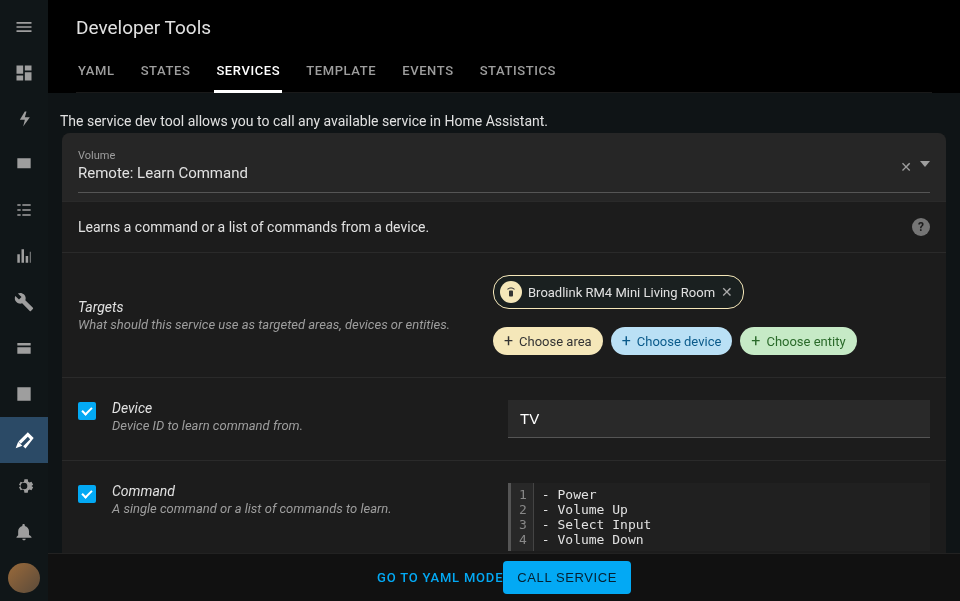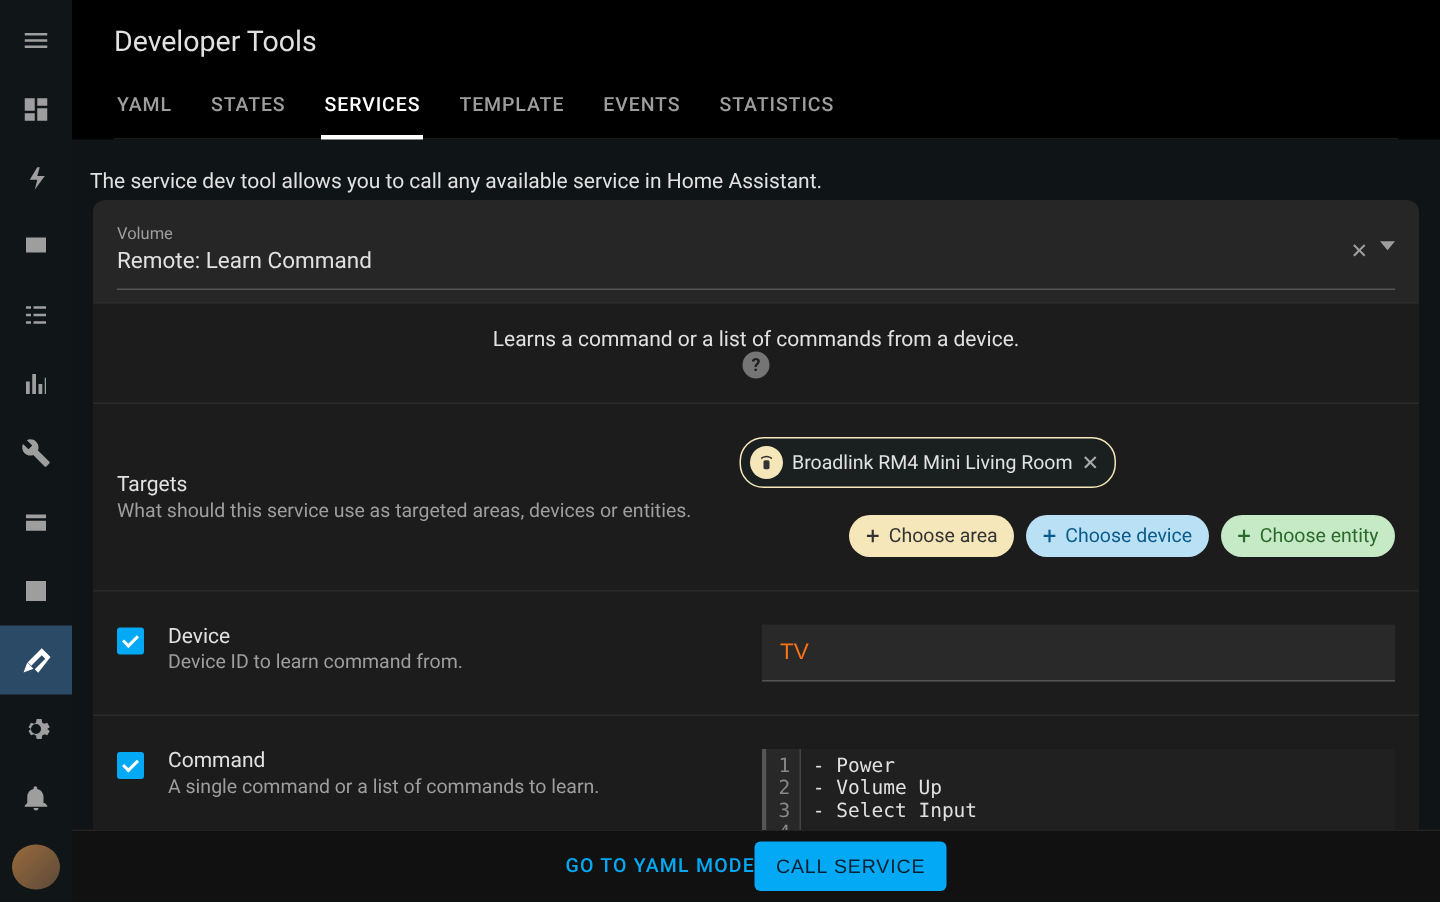--- a/index.html
+++ b/index.html
@@ -122,21 +122,20 @@
       display: flex;
       gap: 8px;
       color: #9e9e9e;
     }
     .service-desc-row {
       padding: 16px 16px;
       display: flex;
       justify-content: space-between;
       align-items: center;
       border-bottom: 1px solid #2a2a2a;
-      flex-direction: column;
     }
     .help-icon {
       color: #9e9e9e;
       width: 18px;
       height: 18px;
       border-radius: 50%;
       background: #757575;
       color: #1c1c1c;
       display: flex;
       align-items: center;
@@ -169,58 +168,58 @@
       width: 4px;
       height: 8px;
       border: solid #fff;
       border-width: 0 2px 2px 0;
       transform: rotate(45deg);
       margin-top: -2px;
     }
     .param-label-col {
       flex-basis: 380px;
       flex-shrink: 0;
+      font-style: italic;
     }
     .param-label-col.targets {
       flex-basis: 415px;
     }
     .param-name {
       font-size: 14px;
       color: #e1e1e1;
       margin-bottom: 2px;
     }
     .param-desc {
       font-size: 13px;
       color: #9e9e9e;
     }
     .param-input-col {
       flex: 1;
     }
     .text-input {
       background: #292929;
       border: none;
       border-bottom: 1px solid #555;
-      color: #f97316;
+      color: #ffffff;
       padding: 10px 12px;
       width: 100%;
       font-size: 15px;
     }
     .targets-row {
       display: flex;
       padding: 22px 16px;
       border-bottom: 1px solid #2a2a2a;
       align-items: center;
     }
     .chip-area {
       flex: 1;
       display: flex;
       flex-wrap: wrap;
       gap: 8px;
       align-items: center;
-      justify-content: flex-end;
     }
     .chip {
       display: inline-flex;
       align-items: center;
       gap: 6px;
       border-radius: 16px;
       padding: 5px 10px;
       font-size: 13px;
       cursor: pointer;
       border: 1px solid transparent;
@@ -463,20 +462,21 @@
             <div class="code-gutter">
               <div>1</div>
                 <div>2</div>
                 <div>3</div>
                 <div>4</div>
             </div>
             <div class="code-lines">
               <div class="code-line">- Power</div>
               <div class="code-line">- Volume Up</div>
               <div class="code-line">- Select Input</div>
+              <div class="code-line">- Volume Down</div>
             </div>
           </div>
         </div>
       </div>
 
     </div>
   </div>
 
   <div class="footer">
     <div class="yaml-link">GO TO YAML MODE</div>

